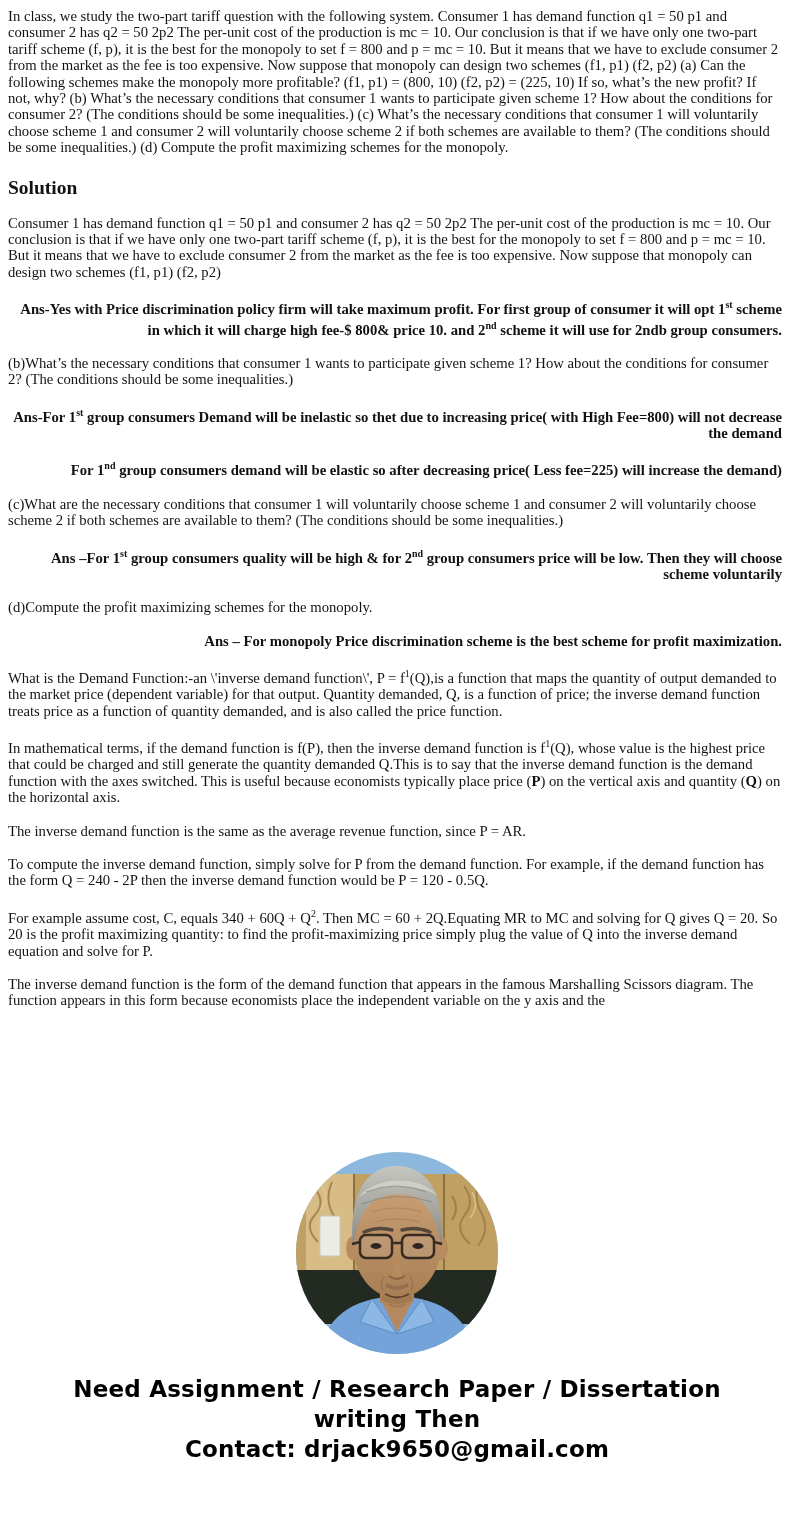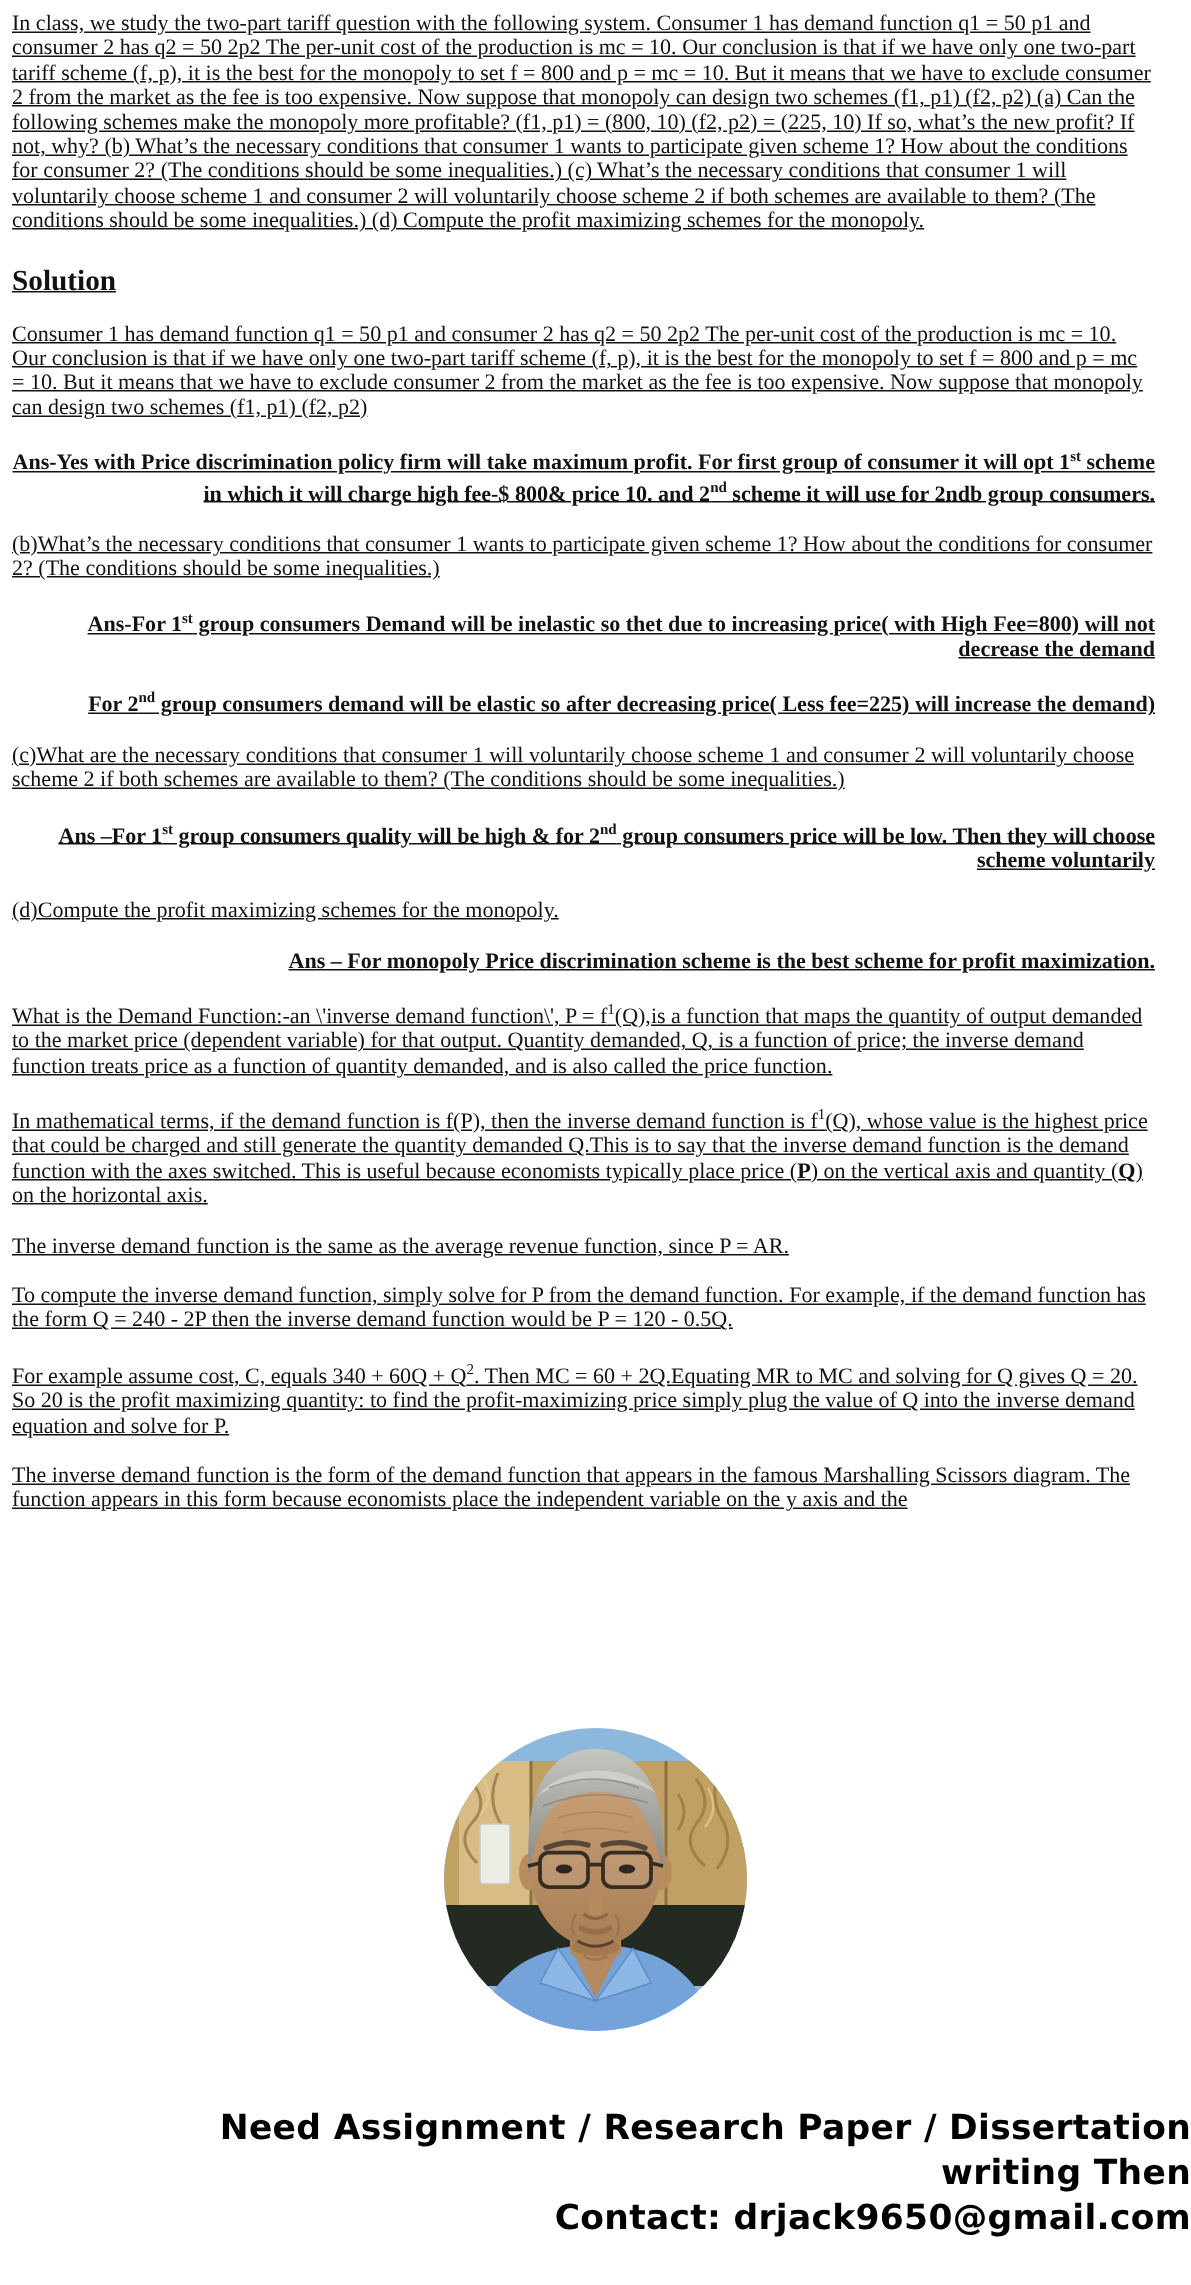--- a/index.html
+++ b/index.html
@@ -7,54 +7,54 @@
     --sky:#8cb8dd; --wall:#c1a064; --wall-light:#d7bd85; --band:#232a21;
     --shirt:#74a3d9; --collar:#8db8e6; --skin:#c89e74; --skin-dark:#a87e55; --hair:#a9a9a4;
   }
   *{box-sizing:border-box;}
   html,body{margin:0;padding:0;}
   body{
     width:794px; height:1523px; background:var(--bg); color:var(--text);
     font-family:"Liberation Serif", serif; overflow:hidden;
   }
   .doc-text{
-    padding:8px 24px 0 8px;
+    padding:8px 12px 0 8px;
     height:1127px;            
     overflow:hidden;
-    font-size:14.7px; line-height:16.4px;text-decoration:underline;
+    font-size:14.7px; line-height:16.4px;
   }
   .doc-text p{margin:0 0 17px 0;}
   .doc-text p.bold{font-weight:bold;text-align:right;}
   .doc-text h2{
     font-size:19.5px; line-height:23px; margin:20px 0 16px 0; font-weight:bold;
   }
   .doc-text sup{font-size:0.68em;}
   .seg-b{font-weight:bold;}
   .avatar-wrap{
     width:202px; height:202px; margin:25px auto 0 auto;
   }
   .avatar-wrap svg{display:block; width:202px; height:202px;}
   .footer{
-    margin-top:50px; text-align:right;
+    margin-top:20px; text-align:center;
     font-family:"DejaVu Sans", sans-serif; font-weight:bold;
     font-size:23px; line-height:30px; color:var(--footer-text);
     letter-spacing:0.2px;
   }
 </style>
 </head>
 <body>
 
 <div class="doc-text">
     <p class="normal"><span>In class, we study the two-part tariff question with the following system. Consumer 1 has demand function q1 = 50 p1 and consumer 2 has q2 = 50 2p2 The per-unit cost of the production is mc = 10. Our conclusion is that if we have only one two-part tariff scheme (f, p), it is the best for the monopoly to set f = 800 and p = mc = 10. But it means that we have to exclude consumer 2 from the market as the fee is too expensive. Now suppose that monopoly can design two schemes (f1, p1) (f2, p2) (a) Can the following schemes make the monopoly more profitable? (f1, p1) = (800, 10) (f2, p2) = (225, 10) If so, what’s the new profit? If not, why? (b) What’s the necessary conditions that consumer 1 wants to participate given scheme 1? How about the conditions for consumer 2? (The conditions should be some inequalities.) (c) What’s the necessary conditions that consumer 1 will voluntarily choose scheme 1 and consumer 2 will voluntarily choose scheme 2 if both schemes are available to them? (The conditions should be some inequalities.) (d) Compute the profit maximizing schemes for the monopoly.</span></p>
     <h2><span>Solution</span></h2>
     <p class="normal"><span>Consumer 1 has demand function q1 = 50 p1 and consumer 2 has q2 = 50 2p2 The per-unit cost of the production is mc = 10. Our conclusion is that if we have only one two-part tariff scheme (f, p), it is the best for the monopoly to set f = 800 and p = mc = 10. But it means that we have to exclude consumer 2 from the market as the fee is too expensive. Now suppose that monopoly can design two schemes (f1, p1) (f2, p2)</span></p>
     <p class="bold"><span>Ans-Yes with Price discrimination policy firm will take maximum profit. For first group of consumer it will opt 1</span><sup>st</sup><span> scheme in which it will charge high fee-$ 800&amp; price 10. and 2</span><sup>nd</sup><span> scheme it will use for 2ndb group consumers.</span></p>
     <p class="normal"><span>(b)What’s the necessary conditions that consumer 1 wants to participate given scheme 1? How about the conditions for consumer 2? (The conditions should be some inequalities.)</span></p>
     <p class="bold"><span>Ans-For 1</span><sup>st</sup><span> group consumers Demand will be inelastic so thet due to increasing price( with High Fee=800) will not decrease the demand</span></p>
-    <p class="bold"><span>For 2</span><sup>nd</sup><span> group consumers demand will be elastic so after decreasing price( Less fee=225) will increase the demand)</span></p>
+    <p class="bold"><span>For 1</span><sup>nd</sup><span> group consumers demand will be elastic so after decreasing price( Less fee=225) will increase the demand)</span></p>
     <p class="normal"><span>(c)What are the necessary conditions that consumer 1 will voluntarily choose scheme 1 and consumer 2 will voluntarily choose scheme 2 if both schemes are available to them? (The conditions should be some inequalities.)</span></p>
     <p class="bold"><span>Ans –For 1</span><sup>st</sup><span> group consumers quality will be high &amp; for 2</span><sup>nd</sup><span> group consumers price will be low. Then they will choose scheme voluntarily</span></p>
     <p class="normal"><span>(d)Compute the profit maximizing schemes for the monopoly.</span></p>
     <p class="bold"><span>Ans – For monopoly Price discrimination scheme is the best scheme for profit maximization.</span></p>
     <p class="normal"><span>What is the Demand Function:-an \'inverse demand function\', P = f</span><sup>1</sup><span>(Q),is a function that maps the quantity of output demanded to the market price (dependent variable) for that output. Quantity demanded, Q, is a function of price; the inverse demand function treats price as a function of quantity demanded, and is also called the price function.</span></p>
     <p class="normal"><span>In mathematical terms, if the demand function is f(P), then the inverse demand function is f</span><sup>1</sup><span>(Q), whose value is the highest price that could be charged and still generate the quantity demanded Q.This is to say that the inverse demand function is the demand function with the axes switched. This is useful because economists typically place price (</span><span class="seg-b">P</span><span>) on the vertical axis and quantity (</span><span class="seg-b">Q</span><span>) on the horizontal axis.</span></p>
     <p class="normal"><span>The inverse demand function is the same as the average revenue function, since P = AR.</span></p>
     <p class="normal"><span>To compute the inverse demand function, simply solve for P from the demand function. For example, if the demand function has the form Q = 240 - 2P then the inverse demand function would be P = 120 - 0.5Q.</span></p>
     <p class="normal"><span>For example assume cost, C, equals 340 + 60Q + Q</span><sup>2</sup><span>. Then MC = 60 + 2Q.Equating MR to MC and solving for Q gives Q = 20. So 20 is the profit maximizing quantity: to find the profit-maximizing price simply plug the value of Q into the inverse demand equation and solve for P.</span></p>
     <p class="normal"><span>The inverse demand function is the form of the demand function that appears in the famous Marshalling Scissors diagram. The function appears in this form because economists place the independent variable on the y axis and the</span></p>

